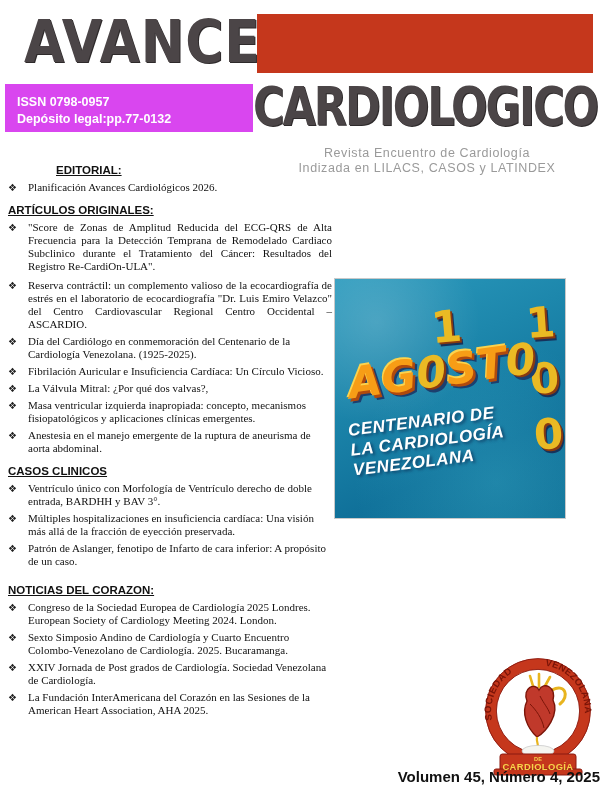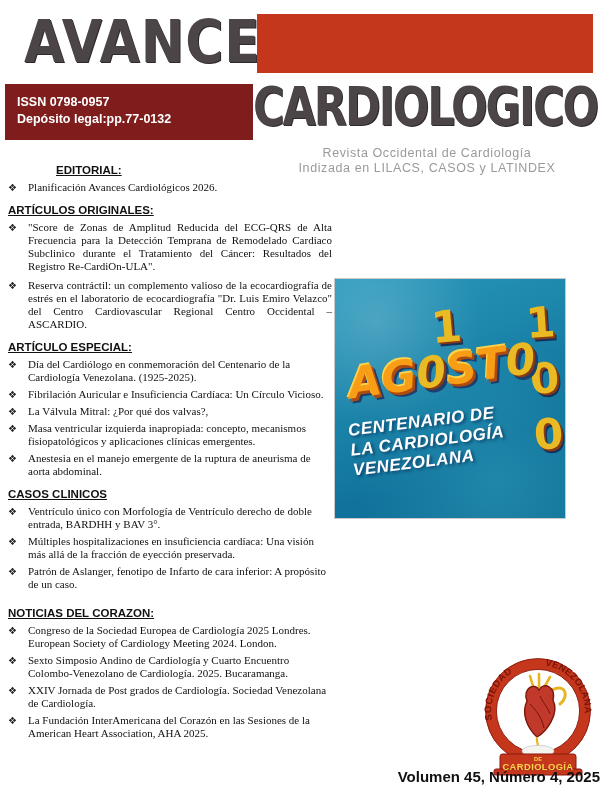--- a/index.html
+++ b/index.html
@@ -5,21 +5,21 @@
   html,body{margin:0;padding:0;background:#888;}
   .page{position:relative;width:600px;height:800px;background:#ffffff;overflow:hidden;
         font-family:"Liberation Sans",sans-serif;margin:0 auto;}
 
   
   .avances{position:absolute;left:24px;top:8px;font-family:"DejaVu Sans",sans-serif;
            font-weight:bold;font-size:52px;color:#4b4547;letter-spacing:1px;
            transform:scaleY(1.12);transform-origin:left top;
            text-shadow:1px 1px 0 #2e2a2b;}
   .red-top{position:absolute;left:257px;top:14px;width:336px;height:59px;background:#c5371c;}
-  .issn-block{position:absolute;left:5px;top:84px;width:248px;height:56px;background:#7f1d1d;
+  .issn-block{position:absolute;left:5px;top:84px;width:248px;height:48px;background:#d946ef;
               color:#ffffff;font-weight:bold;font-size:12.5px;line-height:17px;
               padding:10px 0 0 12px;box-sizing:border-box;}
   .cardio{position:absolute;left:253px;top:76px;width:345px;text-align:center;
           font-family:"DejaVu Sans",sans-serif;font-weight:bold;font-size:43px;
           color:#4b4547;letter-spacing:-2px;transform:scaleY(1.22);transform-origin:center top;
           text-shadow:1px 1px 0 #2e2a2b;white-space:nowrap;}
   .subtitle{position:absolute;left:258px;top:146px;width:338px;text-align:center;
             color:#9a9a9a;font-size:12.5px;line-height:14.5px;letter-spacing:0.6px;}
 
   
@@ -68,21 +68,21 @@
 <div class="page">
 
   <div class="avances">AVANCES</div>
   <div class="red-top"></div>
   <div class="issn-block">
     <div>ISSN 0798-0957</div>
     <div>Depósito legal:pp.77-0132</div>
   </div>
   <div class="cardio">CARDIOLOGICOS</div>
   <div class="subtitle">
-    <div>Revista Occidental de Cardiología</div>
+    <div>Revista Encuentro de Cardiología</div>
     <div>Indizada en LILACS, CASOS y LATINDEX</div>
   </div>
 
   <div class="toc">
 
     <div class="head first">EDITORIAL:</div>
     <div class="item">
       <span class="bullet">❖</span>
       <span class="txt">Planificación Avances Cardiológicos 2026.</span>
     </div>
@@ -90,21 +90,20 @@
     <div class="head">ARTÍCULOS ORIGINALES:</div>
     <div class="item justify">
       <span class="bullet">❖</span>
       <span class="txt">"Score de Zonas de Amplitud Reducida del ECG-QRS de Alta Frecuencia para la Detección Temprana de Remodelado Cardiaco Subclinico durante el Tratamiento del Cáncer: Resultados del Registro Re-CardiOn-ULA".</span>
     </div>
     <div class="item justify" style="margin-top:6px;">
       <span class="bullet">❖</span>
       <span class="txt">Reserva contráctil: un complemento valioso de la ecocardiografía de estrés en el laboratorio de ecocardiografía "Dr. Luis Emiro Velazco" del Centro Cardiovascular Regional Centro Occidental – ASCARDIO.</span>
     </div>
 
-    <div class="head">ARTÍCULO ESPECIAL:</div>
     <div class="item">
       <span class="bullet">❖</span>
       <span class="txt">Día del Cardiólogo en conmemoración del Centenario de la Cardiología Venezolana.  (1925-2025).</span>
     </div>
 
     <div class="item">
       <span class="bullet">❖</span>
       <span class="txt">Fibrilación Auricular e Insuficiencia Cardíaca: Un Círculo Vicioso.</span>
     </div>
     <div class="item">

